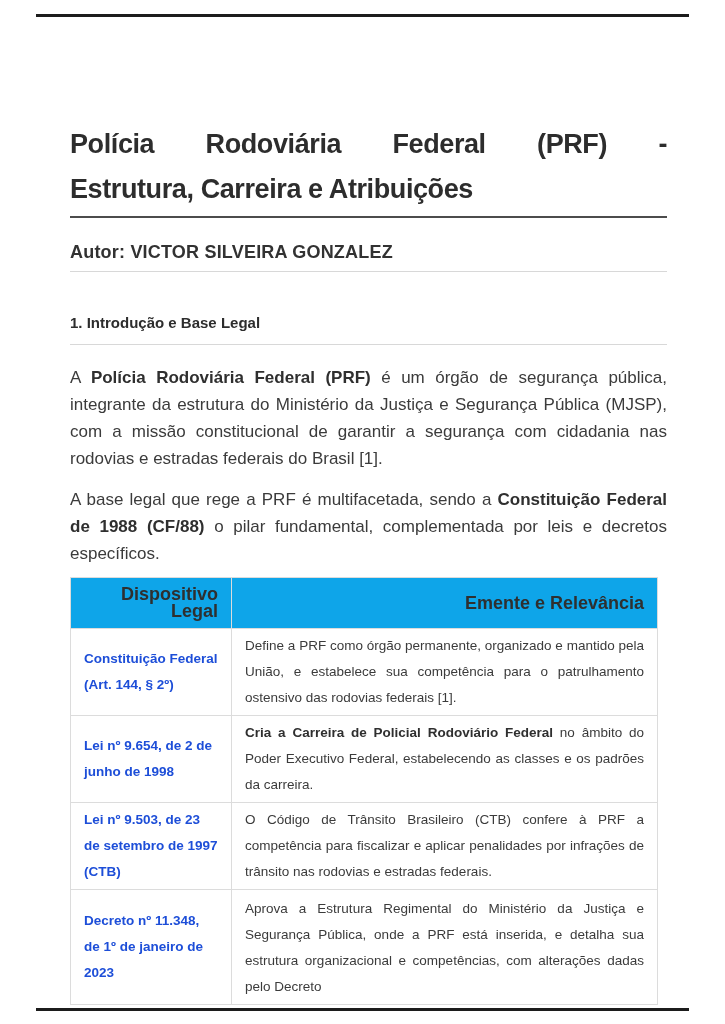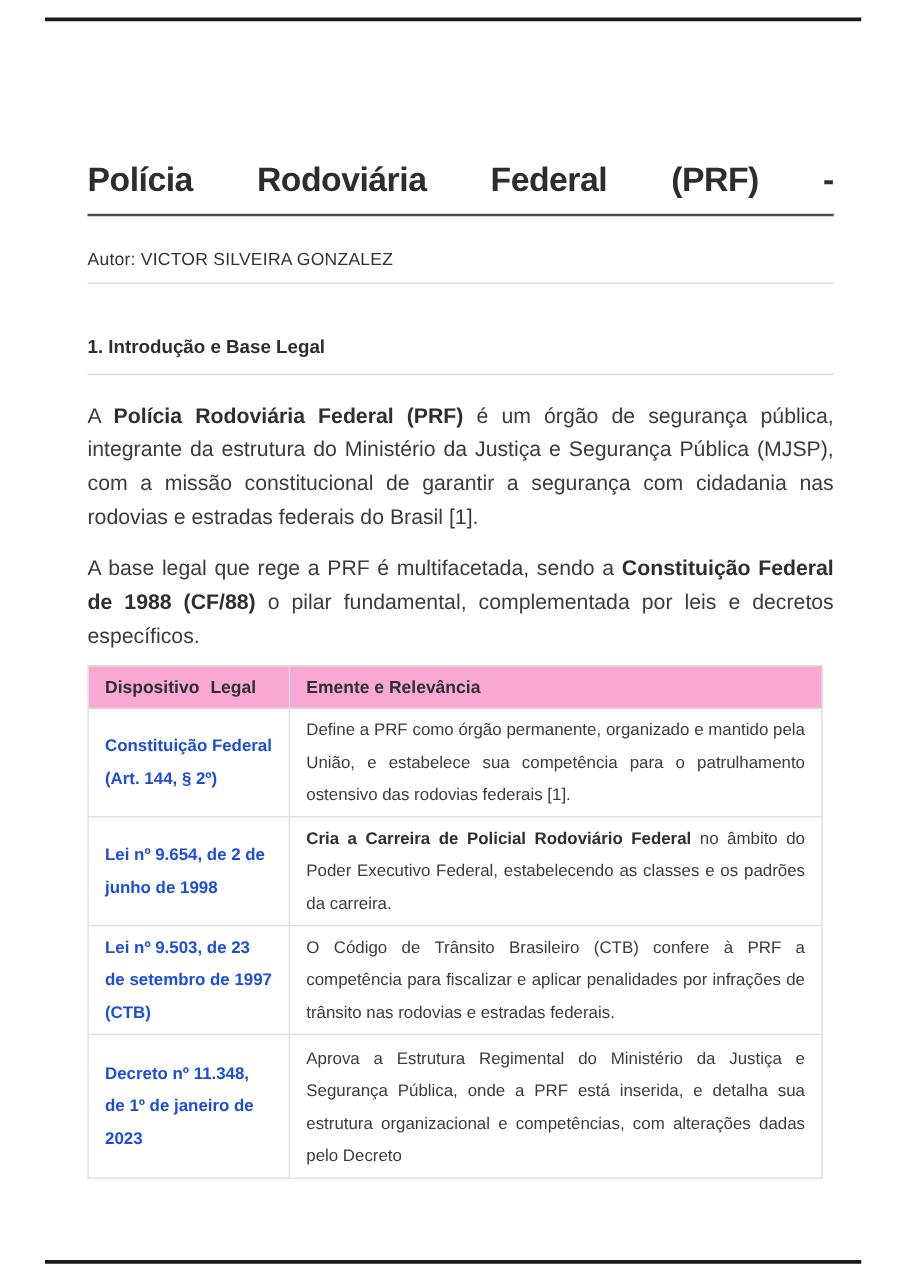--- a/index.html
+++ b/index.html
@@ -25,63 +25,64 @@
   }
   h1 .t1 { display: block; text-align: justify; text-align-last: justify; }
   h1 .t2 { display: block; text-align: left; }
 
   .rule { height: 2px; background: #4c4c4c; margin: 4px 0 0 0; }
   .rule.light { height: 1px; background: #d8d8d8; }
   .rule.after-author { margin-top: 9px; }
   .rule.after-heading { margin-top: 7px; }
 
   .author {
-    margin: 24px 0 0 0; font-size: 14px; line-height: 20px;
-    font-weight: normal; color: #323232; letter-spacing: 0.2px;
+    margin: 24px 0 0 0; font-size: 18px; line-height: 20px;
+    font-weight: bold; color: #323232; letter-spacing: 0.2px;
   }
 
   h2 {
     margin: 37px 0 0 0; font-size: 15px; line-height: 28px;
     color: #2d2d2d; font-weight: bold;
   }
 
   p.body-p {
     margin: 19px 0 0 0; font-size: 17px; line-height: 27px;
     text-align: justify; color: #3b3b3b;
   }
   p.body-p.second { margin-top: 14px; }
   p.body-p strong, td strong { color: #2f2f2f; }
 
   table.legal {
     margin: 10px 0 0 0; width: 588px; border-collapse: collapse;
     font-size: 13.5px; table-layout: fixed;
   }
   table.legal th, table.legal td { border: 1px solid #dcdcdc; }
   table.legal th {
-    background: #f9a8d4; text-align: left; font-weight: bold;
-    color: #2f2f2f; padding: 8px 13px; font-size: 14px; line-height: 17px;
+    background: #0ea5e9; text-align: right; font-weight: bold;
+    color: #2f2f2f; padding: 8px 13px; font-size: 18px; line-height: 17px;
   }
   th.col-dispositivo { width: 134px; word-spacing: 5px; }
   table.legal td { padding: 4px 13px; vertical-align: middle; }
   td.label {
     font-weight: bold; color: #1d4ed8; line-height: 26px; text-align: left;
   }
   td.desc { text-align: justify; line-height: 26px; color: #3b3b3b; }
   tr.row-last td { height: 88px; }
   tr.row-last td.desc { vertical-align: top; padding-top: 6px; }
 </style>
 </head>
 <body>
 
 <div class="page">
   <div class="page-rule top"></div>
 
   <main class="content">
     <h1>
         <span class="t1">Polícia Rodoviária Federal (PRF) -</span>
+        <span class="t2">Estrutura, Carreira e Atribuições</span>
       </h1>
 
     <div class="rule"></div>
 
     <p class="author">Autor: VICTOR SILVEIRA GONZALEZ</p>
 
     <div class="rule light after-author"></div>
 
     <h2>1. Introdução e Base Legal</h2>
 

